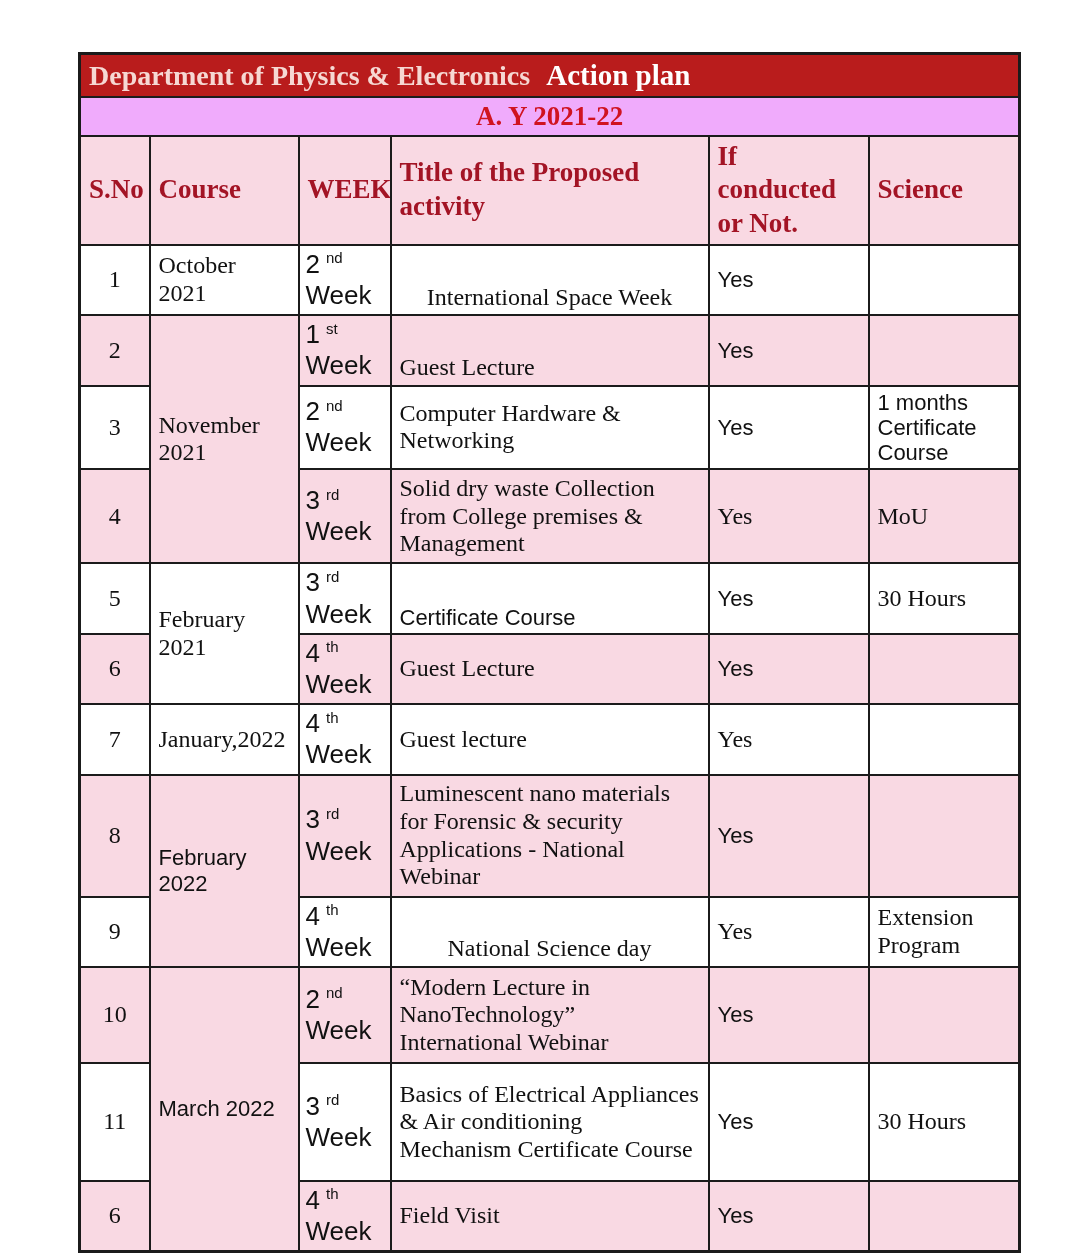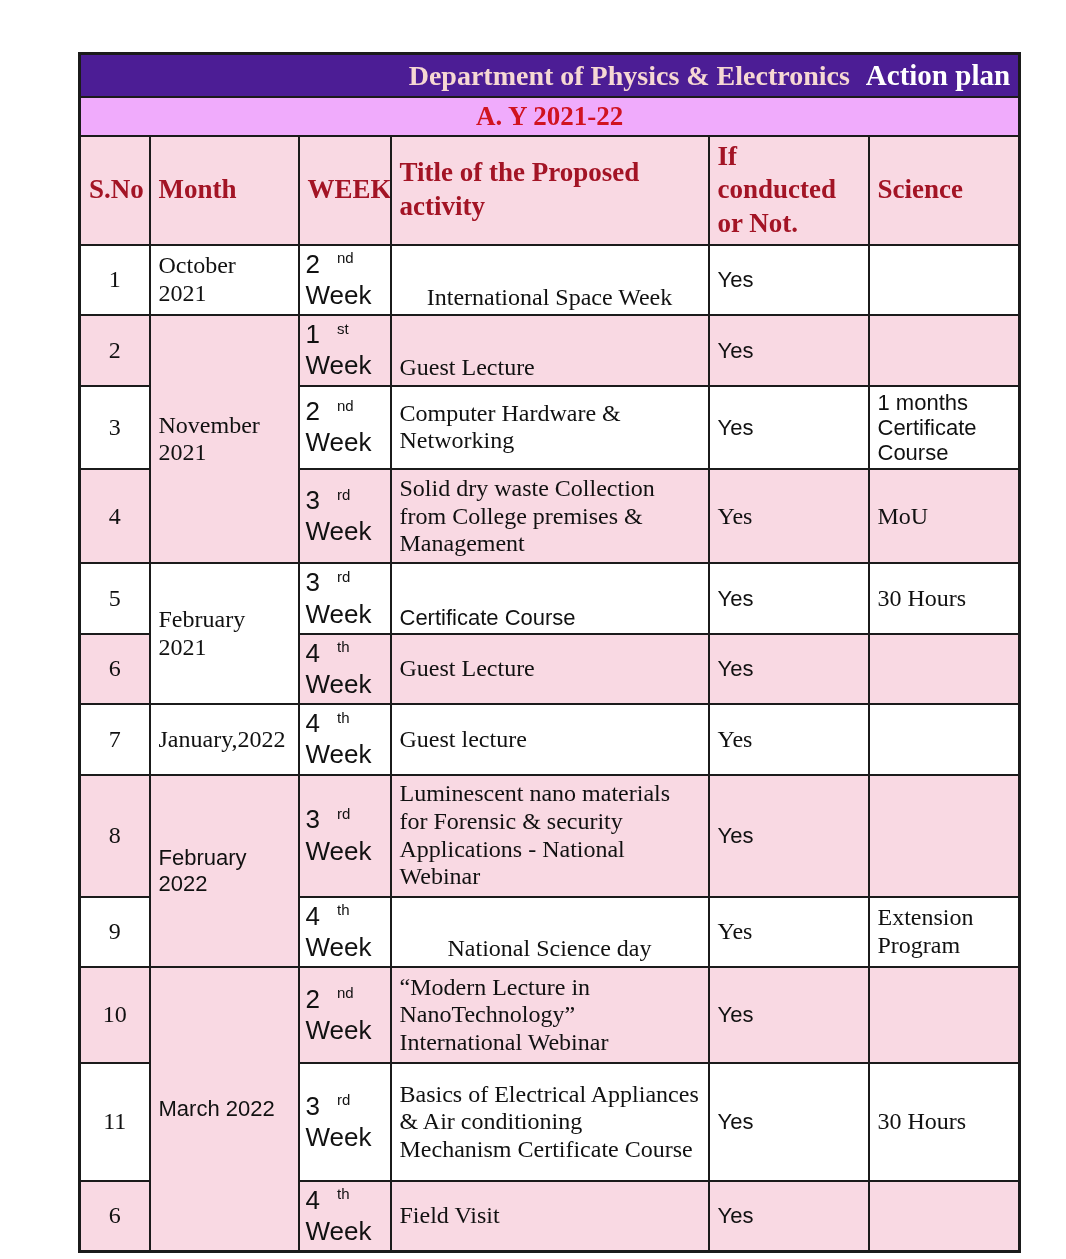--- a/index.html
+++ b/index.html
@@ -27,22 +27,22 @@
     padding: 3px 8px;
     vertical-align: middle;
     overflow: hidden;
     font-size: 24px;
     line-height: 1.15;
     color: #111;
     background: #ffffff;
   }
   
   td.banner {
-    background: #4c1d95;
-    text-align: right;
+    background: #b91c1c;
+    text-align: left;
     height: 43px;
     padding: 2px 8px;
   }
   .banner-left {
     color: #f6d8d3;
     font-weight: bold;
     font-size: 28px;
   }
   .banner-right {
     color: #ffffff;
@@ -80,21 +80,21 @@
     font-size: 22px;
   }
   td.week {
     font-family: "Liberation Sans", "DejaVu Sans", sans-serif;
     font-size: 26px;
     line-height: 1.2;
     padding-left: 6px;
   }
   td.week sup {
     font-size: 15px;
-    margin-left: 17px;
+    margin-left: 6px;
   }
   td.sno { text-align: center; }
   td.tc-center { text-align: center; }
   td.tc-bottom { vertical-align: bottom; }
 </style>
 </head>
 <body>
 
 <div class="sheet">
   <table class="plan">
@@ -114,21 +114,21 @@
         <span class="banner-right">Action plan</span>
       </td>
     </tr>
 
     <tr style="height:38px">
       <td colspan="6" class="subtitle">A. Y 2021-22</td>
     </tr>
 
     <tr style="height:107px">
       <td class="colhead center">S.No</td>
-      <td class="colhead">Month</td>
+      <td class="colhead">Course</td>
       <td class="colhead center">WEEK</td>
       <td class="colhead">Title of the Proposed activity</td>
       <td class="colhead">If conducted or Not.</td>
       <td class="colhead">Science</td>
     </tr>
 
     <tr class="white" style="height:70px">
       <td class="sno">1</td>
       <td>October 2021</td>
       <td class="week"><span>2</span><sup>nd</sup><br><span>Week</span></td>

